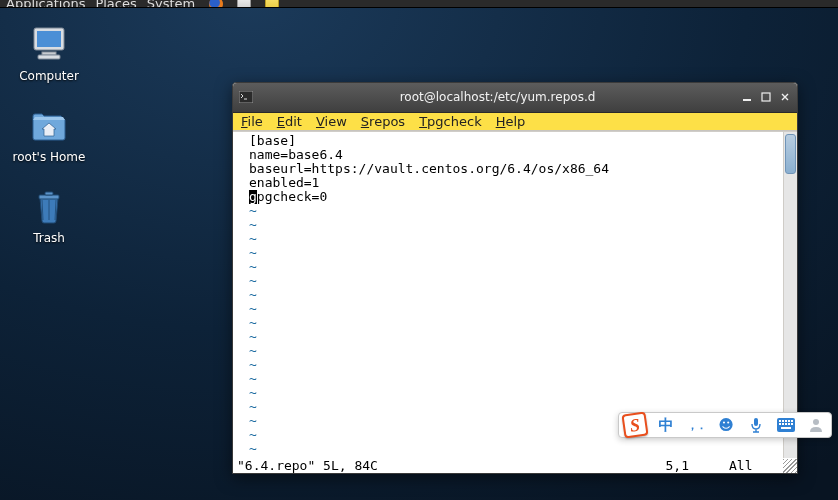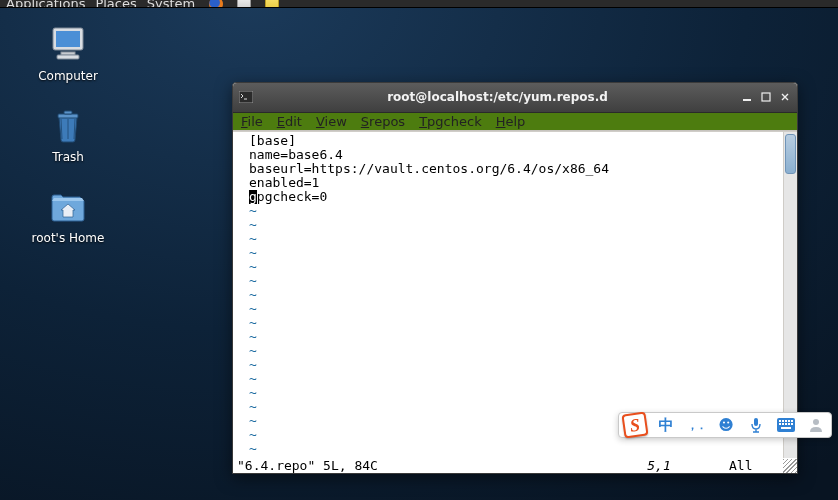--- a/index.html
+++ b/index.html
@@ -22,21 +22,21 @@
     gap: 10px;
     overflow: hidden;
   }
   .topbar .tb-item { white-space: nowrap; }
   .topbar .tb-icon {
     width: 14px; height: 14px; display: inline-block; border-radius: 2px;
     margin-left: 4px;
   }
 
   .desktop-icons {
-    position: absolute; left: 28px; top: 24px;
+    position: absolute; left: 9px; top: 24px;
     display: flex; flex-direction: column; gap: 22px;
     width: 80px;
   }
   .desktop-icon {
     display: flex; flex-direction: column; align-items: center;
     color: #fff;
     text-shadow: 0 1px 2px rgba(0,0,0,.9);
     font-size: 12px;
     cursor: pointer;
   }
@@ -53,41 +53,41 @@
     box-shadow: 0 4px 16px rgba(0,0,0,.5);
     display: flex; flex-direction: column;
   }
   .titlebar {
     height: 36px;
     background: linear-gradient(#5c5c5c,#3f3f3f);
     border-bottom: 1px solid #2a2a2a;
     border-radius: 4px 4px 0 0;
     display: flex; align-items: center;
     color: #f2f2f2;
-    font-weight: bold;
+    font-weight: normal;
     font-size: 12px;
     padding: 0 4px;
   }
   .titlebar .tb-left {
     width: 18px; height: 14px; display:flex; align-items:center; justify-content:center;
     margin-right: 4px;
   }
   .titlebar .title { flex:1; text-align: center; overflow: hidden; text-overflow: ellipsis; }
   .winbtn {
     width: 17px; height: 14px;
     display: flex; align-items: center; justify-content: center;
     color: #eee; font-size: 12px; line-height: 1;
     cursor: pointer;
     border-radius: 2px;
     margin-left: 2px;
   }
 
   .menubar {
     height: 22px;
-    background: #4d7c0f;
+    background: #fde047;
     border-bottom: 1px solid #c7c4bf;
     display: flex; align-items: center;
     padding: 0 8px;
     gap: 14px;
     font-size: 13px;
     color: #222;
   }
   .menubar .menu-item { cursor: pointer; }
   .menubar .menu-item .ul { text-decoration: underline; }
 
@@ -127,21 +127,21 @@
     height: 16px;
     font-family: "DejaVu Sans Mono","Liberation Mono",monospace;
     font-size: 13px;
     background:#fff;
     border-top: none;
     display:flex; align-items:center;
     padding: 0 4px;
     color:#000;
   }
   .statusline .left { flex:1; }
-  .statusline .mid { width: 100px; text-align: center; padding-right: 40px; font-style: italic;}
+  .statusline .mid { width: 100px; text-align: right; padding-right: 40px;}
   .statusline .right { width: 50px; text-align: left; }
   .window-resize {
     position:absolute; right:0; bottom:0; width:14px; height:14px;
     background: repeating-linear-gradient(135deg,#999 0 1px, transparent 1px 3px);
   }
 
   .ime-bar {
     position: absolute;
     bottom: 62px; right: 6px;
     height: 26px;
@@ -188,37 +188,37 @@
         <rect x="9" y="7" width="24" height="16" fill="#4b8fd6"></rect>
         <rect x="14" y="28" width="14" height="3" fill="#c7cbd0" stroke="#8c949e"></rect>
         <rect x="10" y="31" width="22" height="4" rx="1" fill="#d9dde2" stroke="#7d8896"></rect>
       </svg>
     </div>
     <span>Computer</span>
   </div>
   <div class="desktop-icon">
     <div class="glyph">
       <svg width="42" height="42" viewBox="0 0 42 42">
+        <path d="M5 15 L5 33 Q5 35 7 35 L35 35 Q37 35 37 33 L37 15 L33 11 L16 11 L14 9 L7 9 Q5 9 5 11 Z" fill="#6fa8dc" stroke="#2c5e91"></path>
+        <path d="M5 15 L37 15 L35 12 L7 12 Z" fill="#9cc7ed"></path>
+        <path d="M21 18 L14 24 L16 24 L16 31 L26 31 L26 24 L28 24 Z" fill="#e9eef6" stroke="#2c5e91" stroke-width="0.7"></path>
+      </svg>
+    </div>
+    <span>root's Home</span>
+  </div>
+  <div class="desktop-icon">
+    <div class="glyph">
+      <svg width="42" height="42" viewBox="0 0 42 42">
         <path d="M12 12 L30 12 L28 35 Q28 37 26 37 L16 37 Q14 37 14 35 Z" fill="#3d7bb9" stroke="#1f4870"></path>
         <rect x="11" y="9" width="20" height="4" rx="1" fill="#5b93c9" stroke="#1f4870"></rect>
         <rect x="17" y="6" width="8" height="3" rx="1" fill="#5b93c9" stroke="#1f4870"></rect>
         <path d="M14 14 L15 34 M21 14 L21 34 M28 14 L27 34" stroke="#1f4870" stroke-width="0.8" fill="none"></path>
       </svg>
     </div>
     <span>Trash</span>
-  </div>
-  <div class="desktop-icon">
-    <div class="glyph">
-      <svg width="42" height="42" viewBox="0 0 42 42">
-        <path d="M5 15 L5 33 Q5 35 7 35 L35 35 Q37 35 37 33 L37 15 L33 11 L16 11 L14 9 L7 9 Q5 9 5 11 Z" fill="#6fa8dc" stroke="#2c5e91"></path>
-        <path d="M5 15 L37 15 L35 12 L7 12 Z" fill="#9cc7ed"></path>
-        <path d="M21 18 L14 24 L16 24 L16 31 L26 31 L26 24 L28 24 Z" fill="#e9eef6" stroke="#2c5e91" stroke-width="0.7"></path>
-      </svg>
-    </div>
-    <span>root's Home</span>
   </div>
 </div>
 
 <div class="window">
   <div class="titlebar">
     <div class="tb-left">
       <svg width="14" height="12" viewBox="0 0 14 12">
           <rect x="0" y="0" width="14" height="12" rx="1" fill="#2b2b2b" stroke="#999"></rect>
           <path d="M2 3 L4 5 L2 7 M5 8 L8 8" stroke="#ddd" stroke-width="1" fill="none"></path>
         </svg>

